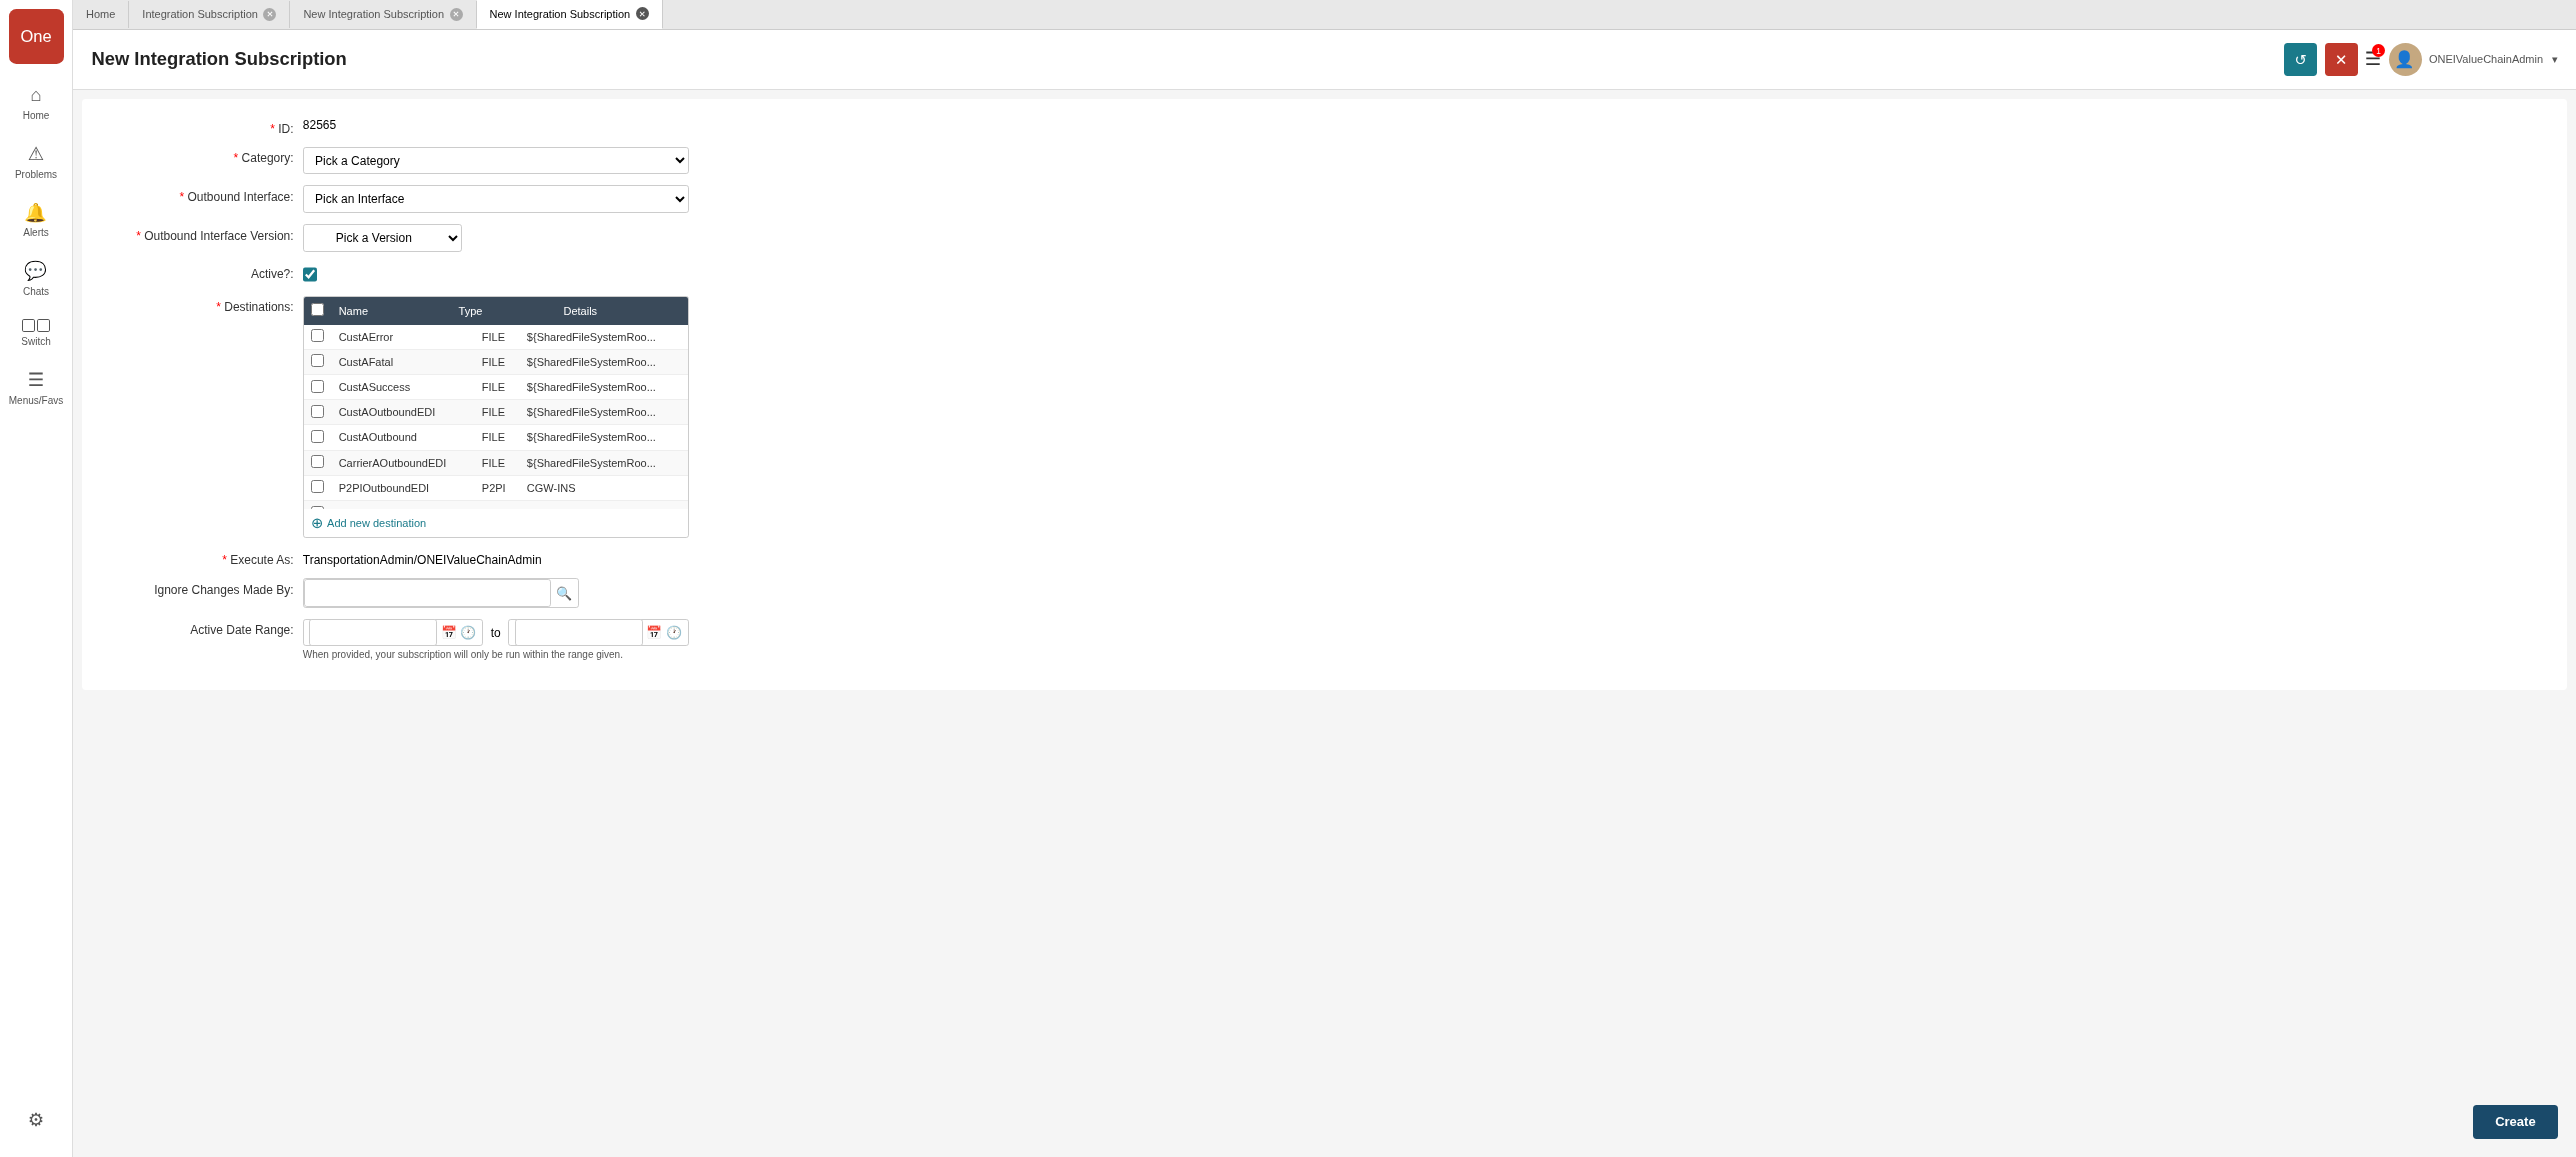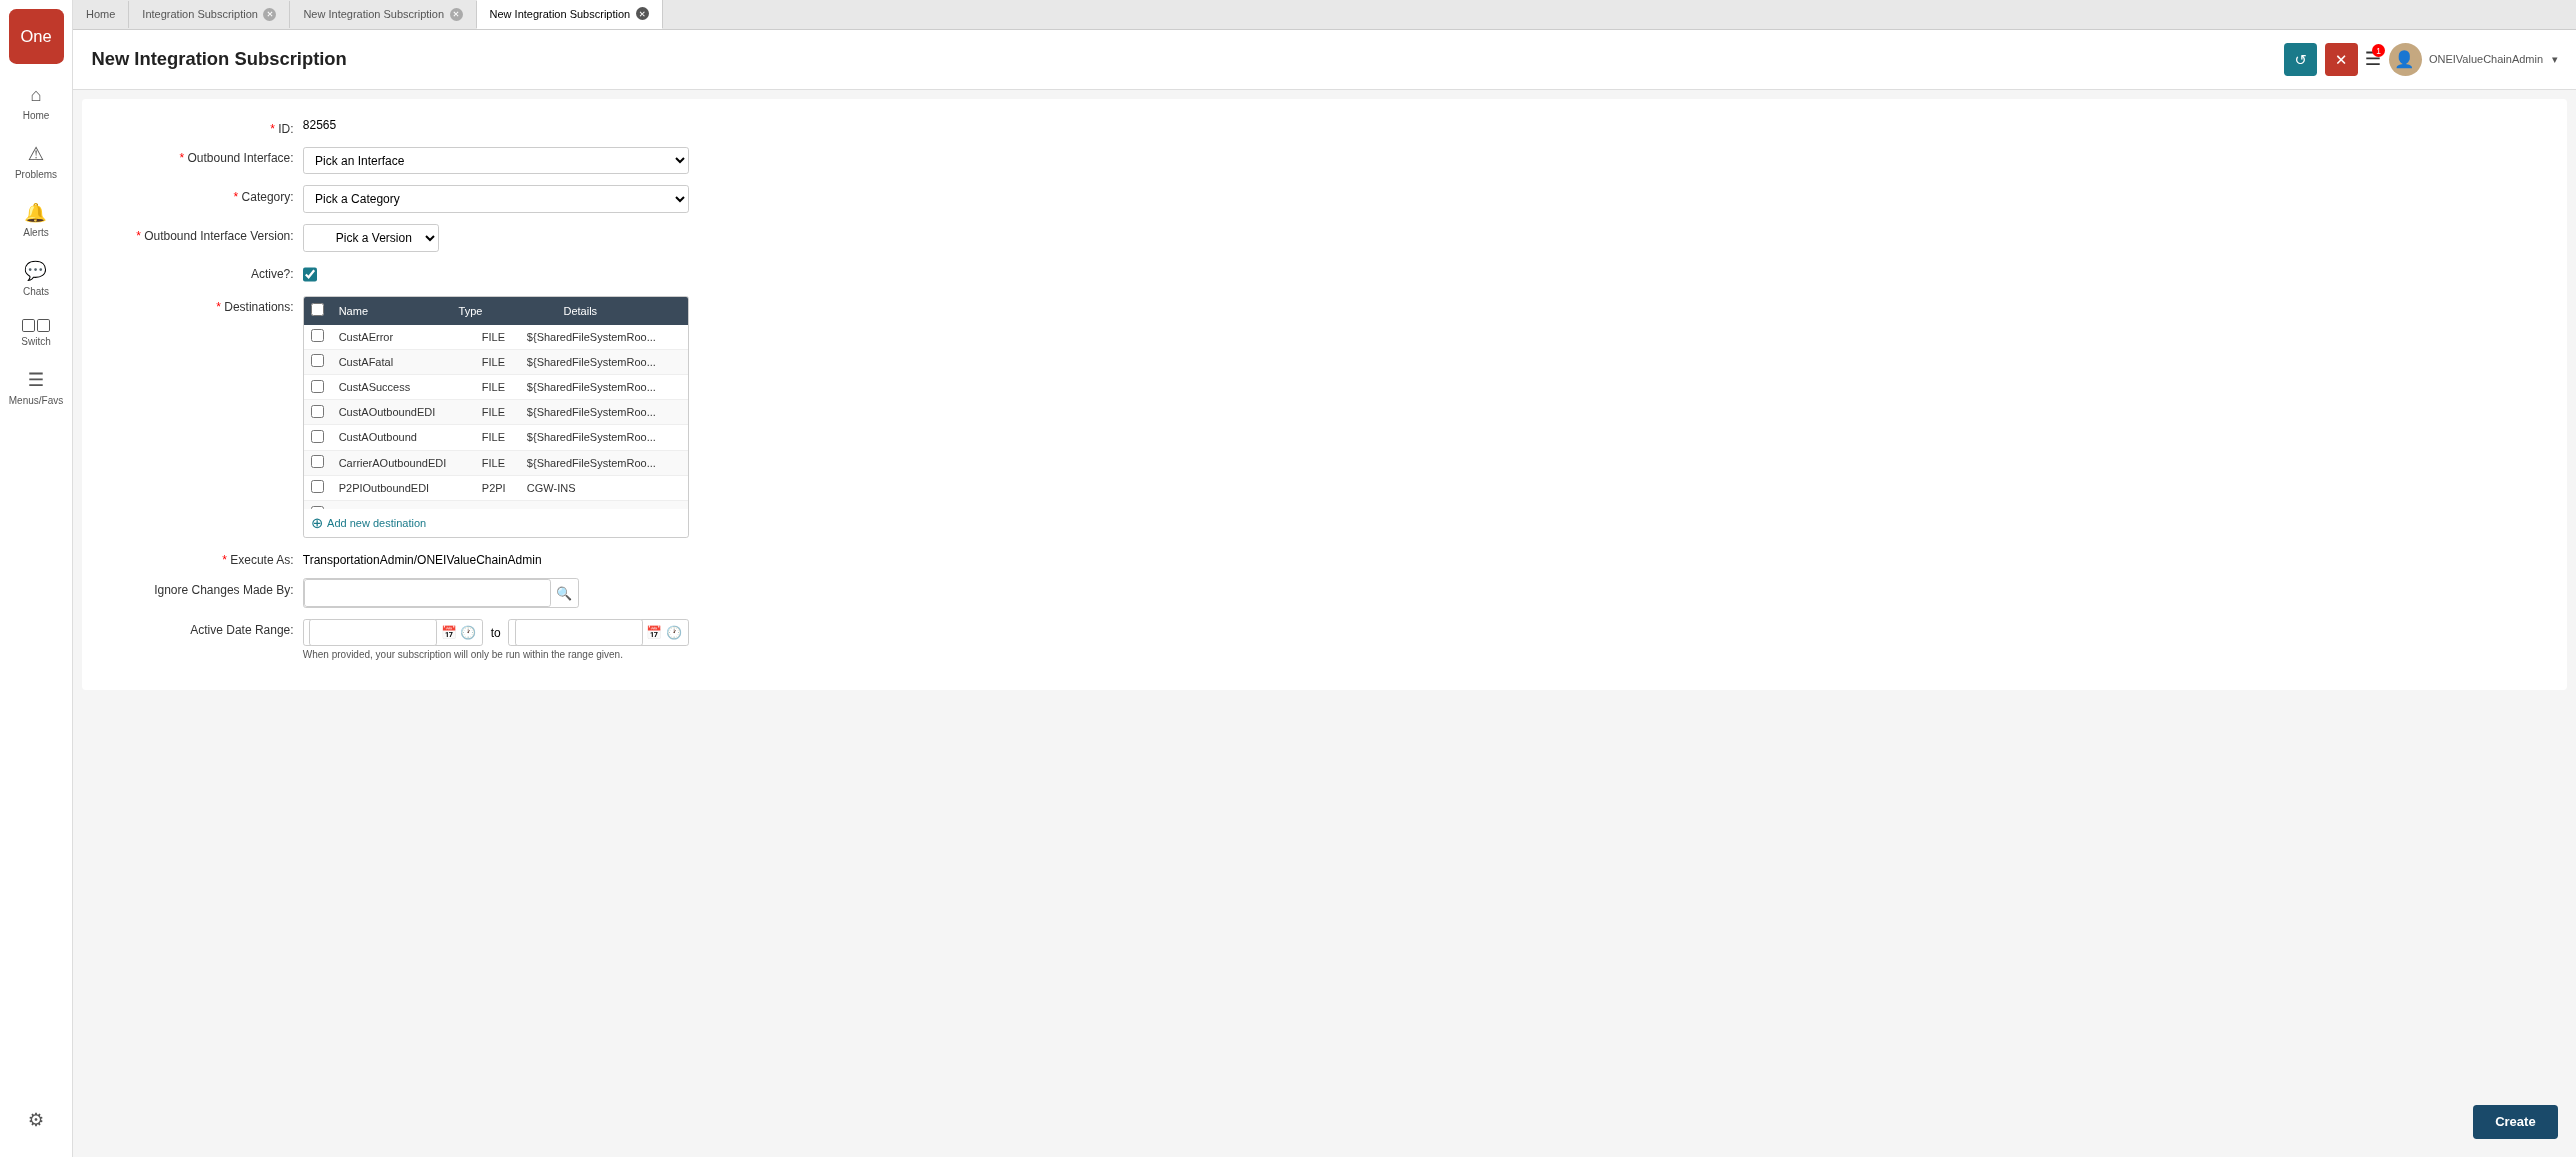--- a/index.html
+++ b/index.html
@@ -436,41 +436,41 @@
       <div class="form-row">
         <div class="form-label">
           <span style="color:red">*</span> ID:
         </div>
         <div class="form-control">
           <span class="id-value">82565</span>
         </div>
       </div>
 
       <div class="form-row">
+        <div class="form-label"><span style="color:red">*</span> Category:</div>
+        <div class="form-control">
+          <select>
+            <option>Pick a Category</option>
+          </select>
+        </div>
+      </div>
+
+      <div class="form-row">
         <div class="form-label"><span style="color:red">*</span> Outbound Interface:</div>
         <div class="form-control">
           <select style="width:100%;">
             <option>Pick an Interface</option>
           </select>
         </div>
       </div>
 
       <div class="form-row">
-        <div class="form-label"><span style="color:red">*</span> Category:</div>
-        <div class="form-control">
-          <select>
-            <option>Pick a Category</option>
-          </select>
-        </div>
-      </div>
-
-      <div class="form-row">
         <div class="form-label"><span style="color:red">*</span> Outbound Interface Version:</div>
         <div class="form-control">
-          <select style="width:136px;padding-left:28px;">
+          <select style="width:159px;padding-left:28px;">
             <option>Pick a Version</option>
           </select>
         </div>
       </div>
 
       <div class="form-row">
         <div class="form-label">Active?:</div>
         <div class="checkbox-wrap">
           <input type="checkbox" checked="" style="">
         </div>

